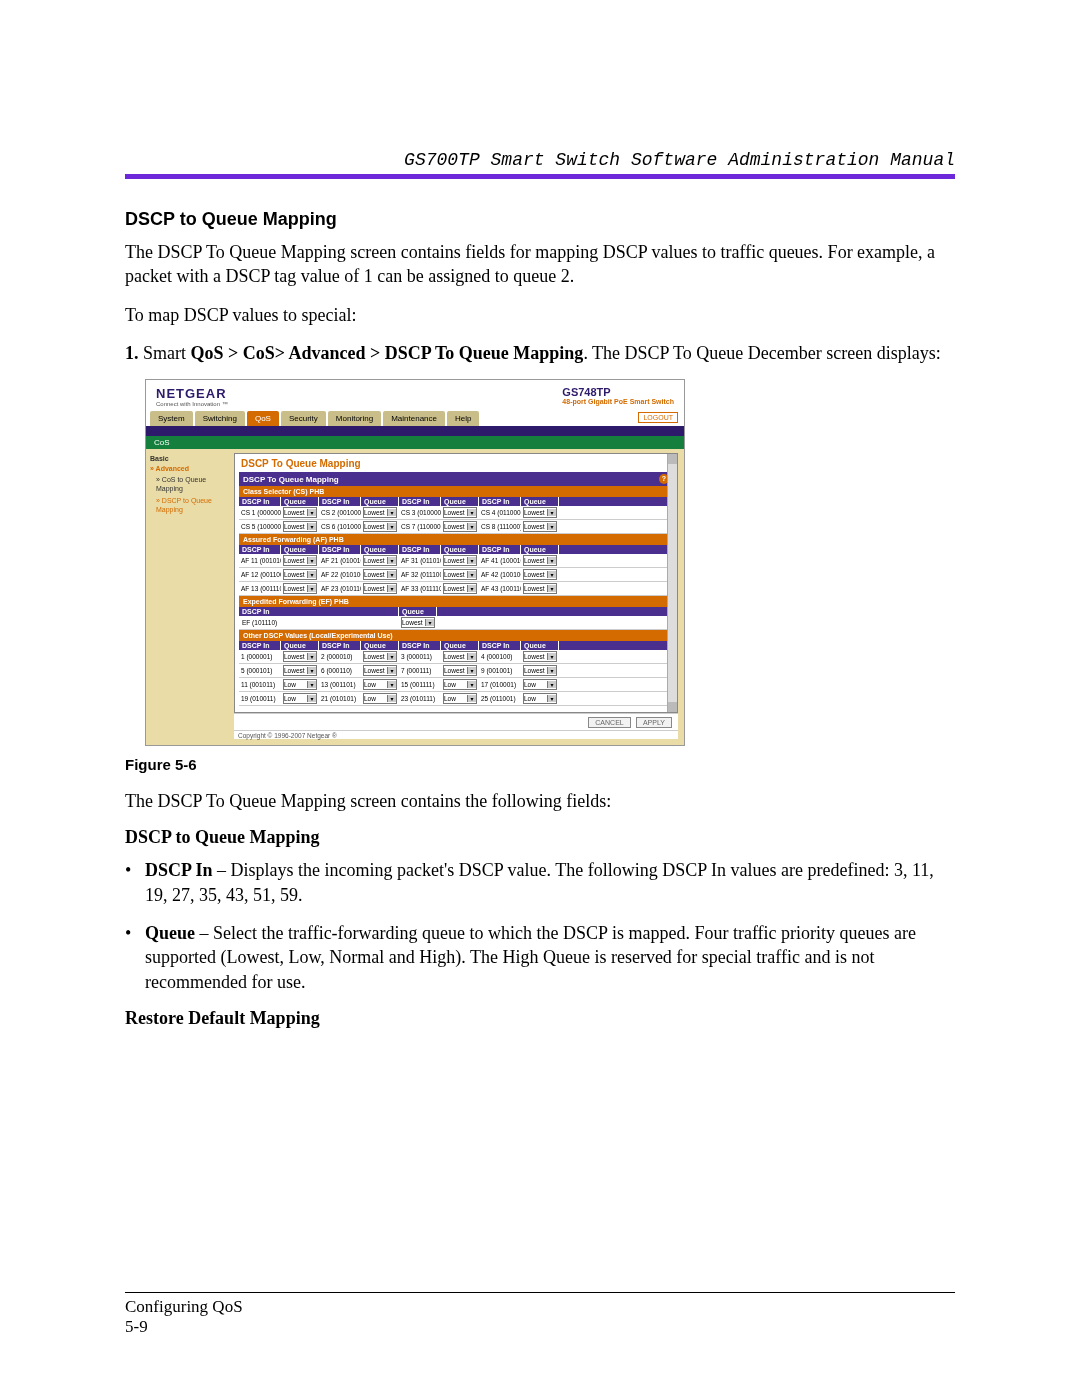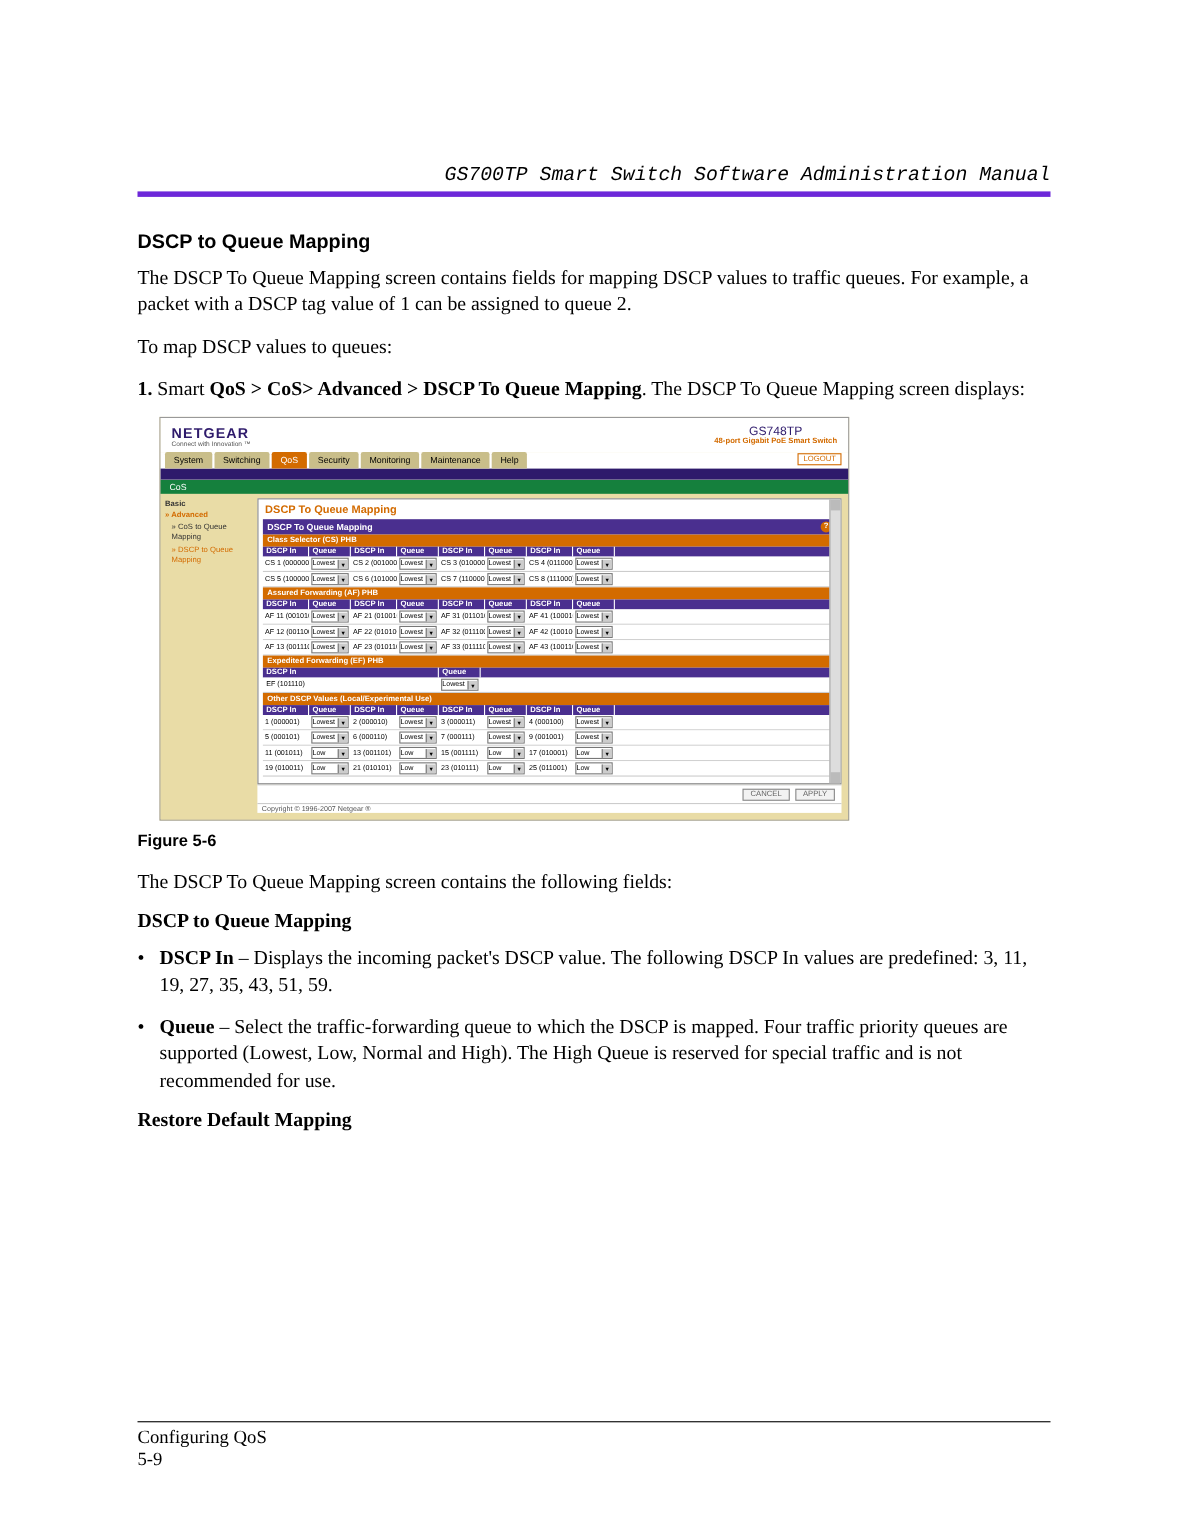--- a/index.html
+++ b/index.html
@@ -76,21 +76,21 @@
   }
   .version {
     text-align: center;
     font-style: italic;
     font-size: 17px;
     margin-top: 6px;
   }
 
   
   .screenshot {
-    width: 627px;
+    width: 540px;
     margin: 8px 0 4px 20px;
     font-family: Tahoma, Verdana, Arial, sans-serif;
     font-size: 8px;
     color: #000;
     border: 1px solid #999;
     background: #e9dca6;
     box-sizing: border-box;
     position: relative;
   }
   .ss-topbar {
@@ -105,23 +105,23 @@
     font-weight: bold;
     font-size: 13px;
     letter-spacing: 1px;
     font-family: Arial, sans-serif;
   }
   .ng-tag {
     font-size: 6px;
     color: #555;
   }
   .model {
-    text-align: center;
+    text-align: left;
     color: #2e1a6b;
-    font-weight: normal;
+    font-weight: bold;
     font-size: 11px;
   }
   .model-sub {
     color: #d36b00;
     font-size: 7px;
     font-weight: bold;
   }
   .ss-tabs {
     display: flex;
     background: #fff;
@@ -301,25 +301,25 @@
 <body>
 
 <div class="page">
 
   <div class="running-head">GS700TP Smart Switch Software Administration Manual</div>
 
   <p class="h-bold">DSCP to Queue Mapping</p>
 
   <p class="body-text">The DSCP To Queue Mapping screen contains fields for mapping DSCP values to traffic queues. For example, a packet with a DSCP tag value of 1 can be assigned to queue 2.</p>
 
-  <p class="body-text">To map DSCP values to queues:</p>
+  <p class="body-text">To map DSCP values to special:</p>
 
   <p class="step">
     <b>1.</b>
-    <span>Smart </span><b>QoS &gt; CoS&gt; Advanced &gt; DSCP To Queue Mapping</b><span>. The DSCP To Queue Mapping screen displays:</span>
+    <span>Smart </span><b>QoS &gt; CoS&gt; Advanced &gt; DSCP To Queue Mapping</b><span>. The DSCP To Queue December screen displays:</span>
   </p>
 
   <div class="screenshot">
     <div class="ss-topbar">
       <div>
         <div class="ng-logo">NETGEAR</div>
         <div class="ng-tag">Connect with Innovation ™</div>
       </div>
       <div>
         <div class="model">GS748TP</div>

